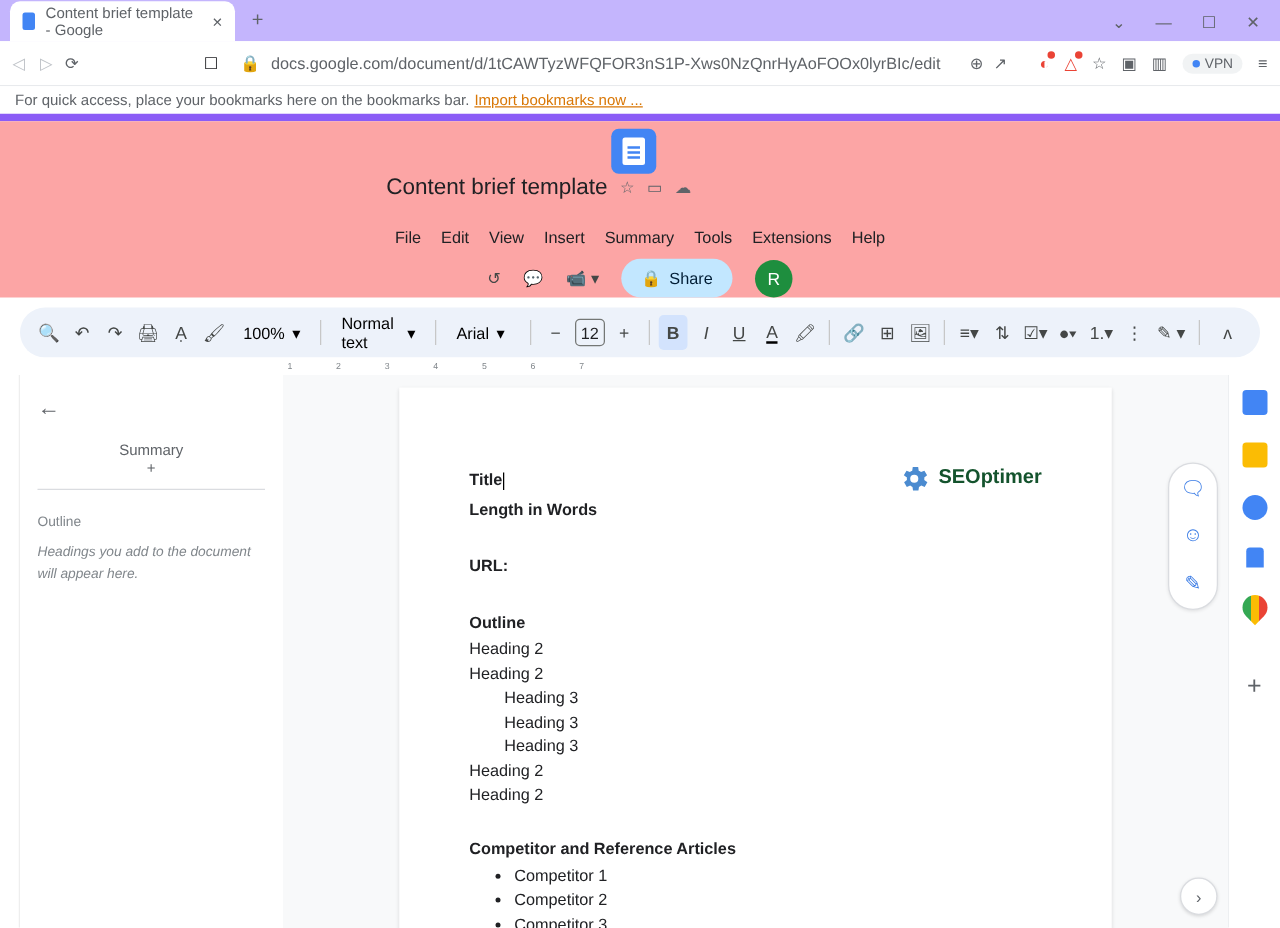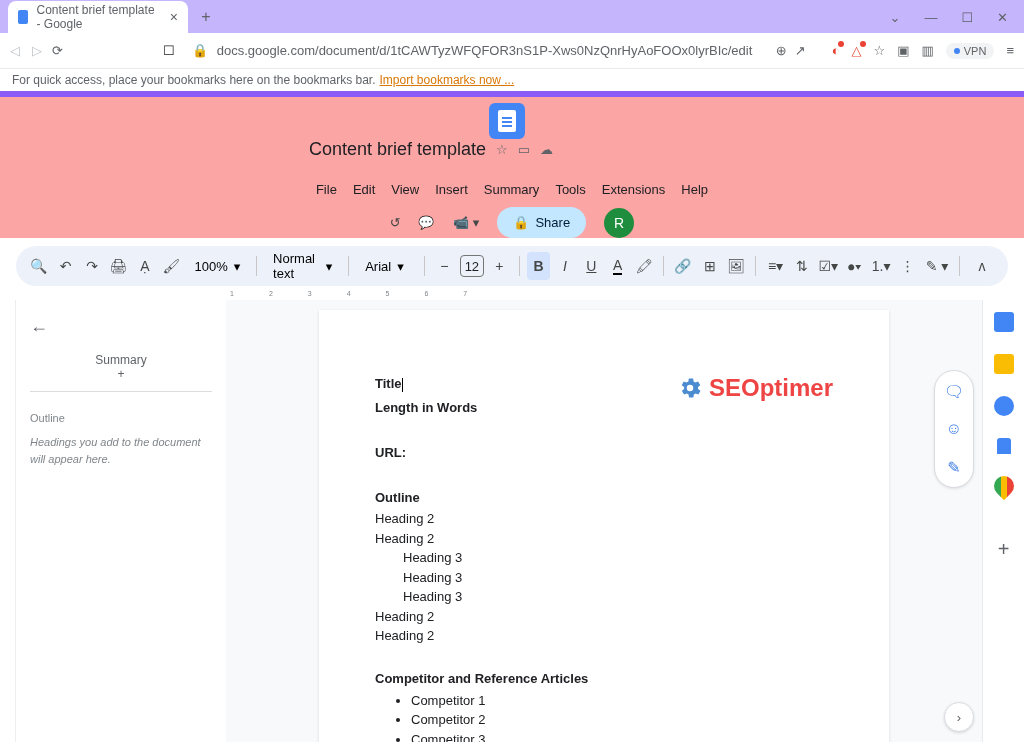--- a/index.html
+++ b/index.html
@@ -58,21 +58,21 @@
 .ruler-v { width: 16px; background: #fff; border-right: 1px solid #eee; font-size: 7px; color: #80868b; }
 .ruler-h { height: 14px; background: #fff; font-size: 7px; color: #80868b; display: flex; align-items: center; padding-left: 230px; letter-spacing: 35px; }
 .outline-panel { width: 210px; padding: 16px 14px; }
 .outline-back { font-size: 18px; color: #5f6368; margin-bottom: 16px; }
 .summary-row { display: flex; justify-content: space-between; align-items: center; font-size: 12px; color: #5f6368; padding-bottom: 10px; border-bottom: 1px solid #dadce0; flex-direction: column; }
 .outline-label { font-size: 11px; color: #80868b; margin-top: 20px; margin-bottom: 10px; }
 .outline-hint { font-size: 11px; color: #80868b; font-style: italic; line-height: 1.5; }
 
 .doc-area { flex: 1; background: #f8f9fa; overflow: auto; padding: 10px 0; position: relative; }
 .page { width: 570px; min-height: 740px; background: #fff; margin: 0 auto; box-shadow: 0 1px 3px rgba(0,0,0,0.12); padding: 60px 56px; position: relative; font-family: Arial; font-size: 13px; line-height: 1.5; }
-.logo-img { position: absolute; right: 56px; top: 60px; display: flex; align-items: center; gap: 6px; font-size: 24px; font-weight: bold; color: #ef4444; }
+.logo-img { position: absolute; right: 56px; top: 60px; display: flex; align-items: flex-start; gap: 6px; font-size: 16px; font-weight: bold; color: #14532d; }
 .logo-gear { width: 26px; height: 26px; color: #4b8bd0; }
 .page h3 { font-size: 13px; font-weight: bold; margin: 4px 0 2px; }
 .page .sub { margin-left: 28px; }
 .page ul { margin-left: 36px; margin-top: 2px; }
 .page ul li { margin: 0 0; }
 .cursor { display: inline-block; width: 1px; height: 14px; background: #000; vertical-align: middle; }
 
 
 .float-tools { position: absolute; right: 8px; top: 70px; background: #fff; border: 1px solid #dadce0; border-radius: 20px; padding: 6px 4px; display: flex; flex-direction: column; gap: 10px; box-shadow: 0 1px 3px rgba(0,0,0,0.1); }
 .float-tools div { width: 30px; height: 28px; display: flex; align-items: center; justify-content: center; color: #3c7de6; font-size: 16px; }

